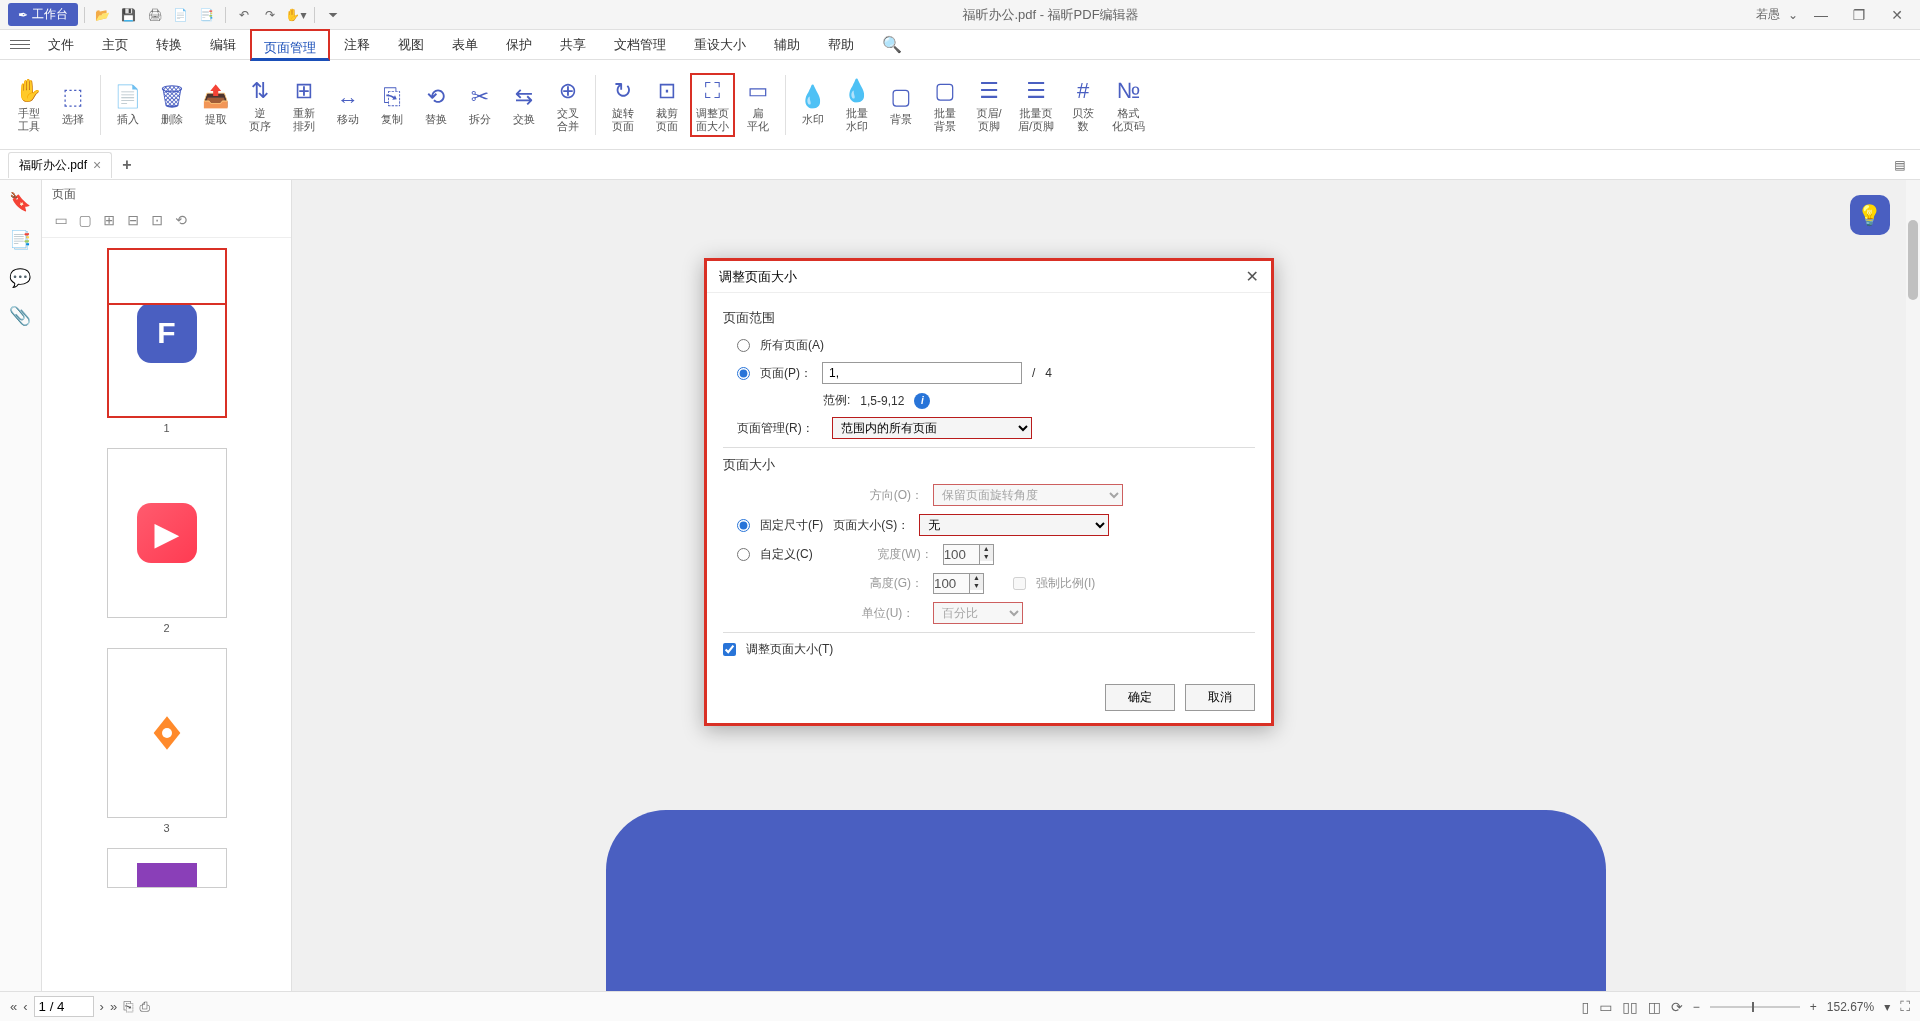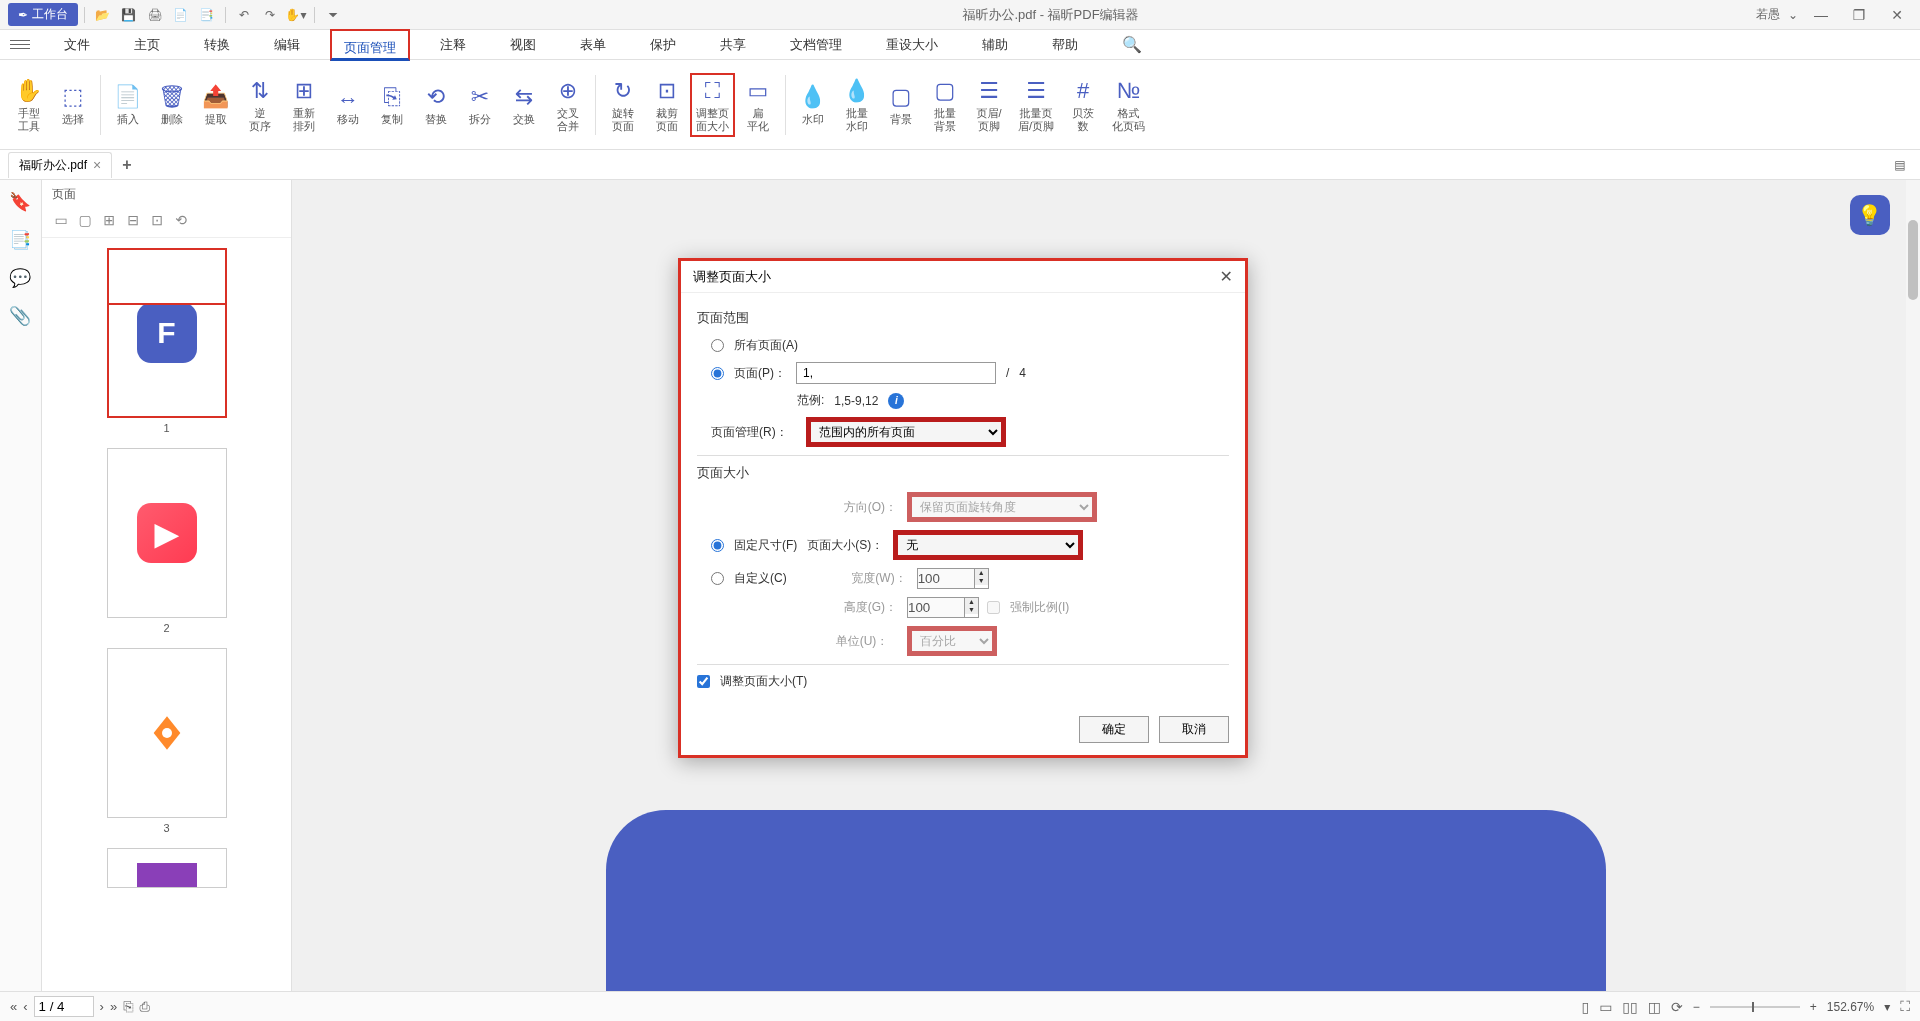--- a/index.html
+++ b/index.html
@@ -9,21 +9,21 @@
 .titlebar { height: 30px; background: #f5f5f5; display: flex; align-items: center; padding: 0 8px; border-bottom: 1px solid #e0e0e0; }
 .titlebar-left { display: flex; align-items: center; gap: 2px; }
 .workspace-btn { background: #4a5fc1; color: #fff; padding: 3px 10px; border-radius: 3px; display: flex; align-items: center; gap: 4px; font-size: 12px; }
 .titlebar-icon { width: 24px; height: 24px; display: flex; align-items: center; justify-content: center; color: #666; cursor: pointer; }
 .titlebar-sep { width: 1px; height: 16px; background: #ccc; margin: 0 4px; }
 .titlebar-center { flex: 1; text-align: center; color: #666; font-size: 13px; }
 .titlebar-right { display: flex; align-items: center; gap: 8px; color: #666; }
 .win-btn { width: 30px; height: 24px; display: flex; align-items: center; justify-content: center; cursor: pointer; font-size: 14px; }
 
 
-.menubar { height: 30px; display: flex; align-items: center; padding: 0 10px; border-bottom: 1px solid #e0e0e0; gap: 16px; }
+.menubar { height: 30px; display: flex; align-items: center; padding: 0 10px; border-bottom: 1px solid #e0e0e0; gap: 0; }
 .menu-item { padding: 4px 14px; font-size: 13px; color: #333; cursor: pointer; }
 .menu-item.active { color: #1a4fb8; border: 2px solid #d93025; border-bottom: 3px solid #1a4fb8; padding: 8px 12px 1px; }
 .hamburger { width: 20px; display: flex; flex-direction: column; gap: 3px; margin-right: 4px; }
 .hamburger span { height: 1px; background: #666; }
 
 
 .ribbon { height: 90px; display: flex; align-items: center; padding: 4px 8px; border-bottom: 1px solid #e0e0e0; gap: 2px; }
 .ribbon-item { display: flex; flex-direction: column; align-items: center; justify-content: center; padding: 4px 6px; min-width: 42px; cursor: pointer; color: #555; }
 .ribbon-item .ico { font-size: 22px; color: #4a5fc1; height: 28px; display: flex; align-items: center; }
 .ribbon-item .lbl { font-size: 11px; text-align: center; line-height: 13px; margin-top: 2px; }
@@ -59,35 +59,35 @@
 .ic3 svg { width: 40px; height: 40px; }
 
 .canvas-area { flex: 1; background: #f0f0f0; position: relative; overflow: hidden; }
 .page-preview { position: absolute; left: 50%; transform: translateX(-50%); top: 630px; width: 1000px; height: 700px; background: #4a5fc1; border-radius: 60px 60px 0 0; }
 .vscroll { position: absolute; right: 0; top: 0; width: 14px; height: 100%; background: #f5f5f5; }
 .vscroll-thumb { position: absolute; top: 40px; width: 10px; left: 2px; height: 80px; background: #c0c0c0; border-radius: 5px; }
 
 .hint-btn { position: absolute; right: 30px; top: 195px; width: 40px; height: 40px; background: #4a5fc1; border-radius: 10px; display: flex; align-items: center; justify-content: center; color: #fff; font-size: 20px; }
 
 
-.dialog { position: absolute; left: 678px; top: 258px; width: 570px; background: #fff; border: 3px solid #d93025; box-shadow: 0 4px 20px rgba(0,0,0,0.3); }
+.dialog { position: absolute; left: 704px; top: 258px; width: 570px; background: #fff; border: 3px solid #d93025; box-shadow: 0 4px 20px rgba(0,0,0,0.3); }
 .dialog-title { height: 32px; display: flex; align-items: center; justify-content: space-between; padding: 0 12px; font-size: 13px; border-bottom: 1px solid #eee; }
 .dialog-close { font-size: 16px; cursor: pointer; color: #555; }
 .dialog-body { padding: 10px 16px; }
 .section-title { font-size: 13px; margin: 6px 0 10px; color: #333; }
 .form-row { display: flex; align-items: center; gap: 10px; margin: 8px 0 8px 14px; font-size: 12px; color: #333; }
 .form-row input[type="text"] { border: 1px solid #999; padding: 3px 6px; font-size: 12px; }
-.form-row select { border: 5px solid #b91c1c; padding: 2px 4px; font-size: 12px; background: #f5f5f5; }
+.form-row select { border: 1px solid #b91c1c; padding: 2px 4px; font-size: 12px; background: #f5f5f5; }
 .form-row .disabled { color: #999; }
 .info-icon { width: 16px; height: 16px; background: #2874d8; color: #fff; border-radius: 50%; display: inline-flex; align-items: center; justify-content: center; font-size: 10px; font-style: italic; font-weight: bold; }
 .hr { height: 1px; background: #ddd; margin: 8px 0; }
 .dialog-footer { display: flex; justify-content: flex-end; gap: 10px; padding: 8px 16px 12px; }
 .btn { padding: 4px 22px; border: 1px solid #999; background: #f5f5f5; cursor: pointer; font-size: 12px; }
 .spinner { width: 70px; display: flex; }
-.spinner input { width: 58px; border: 1px solid #999; padding: 2px 0; }
+.spinner input { width: 37px; border: 1px solid #999; padding: 2px 0; }
 .spinner-btns { display: flex; flex-direction: column; border: 1px solid #999; border-left: none; }
 .spinner-btns span { font-size: 7px; padding: 0 3px; line-height: 8px; cursor: pointer; background: #eee; }
 input[type="checkbox"].blue { accent-color: #2874d8; }
 input[type="radio"] { accent-color: #2874d8; }
 
 
 .statusbar { position: absolute; bottom: 0; left: 0; right: 0; height: 30px; border-top: 1px solid #e0e0e0; display: flex; align-items: center; padding: 0 10px; background: #fafafa; font-size: 12px; color: #555; gap: 8px; }
 .statusbar .nav { display: flex; align-items: center; gap: 6px; }
 .statusbar .nav span { cursor: pointer; font-size: 13px; }
 .statusbar input.pagebox { width: 60px; border: 1px solid #ccc; padding: 2px 4px; text-align: left; }

